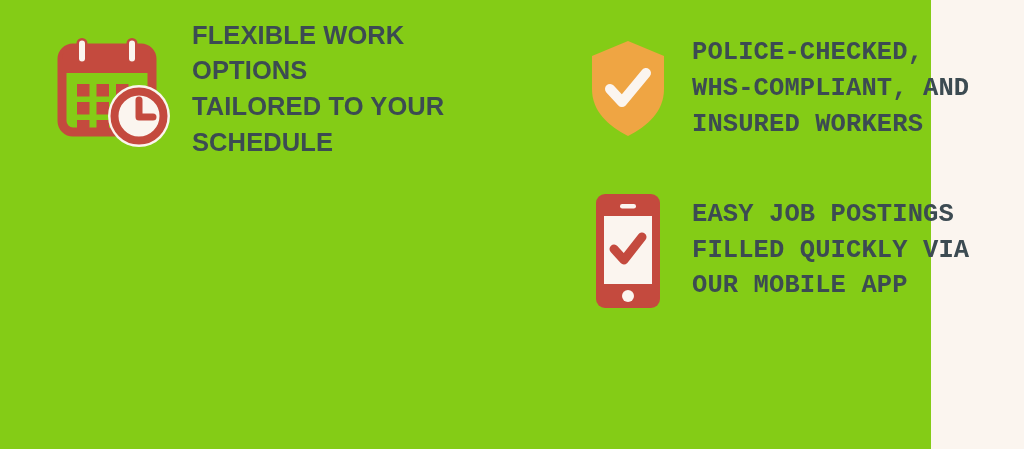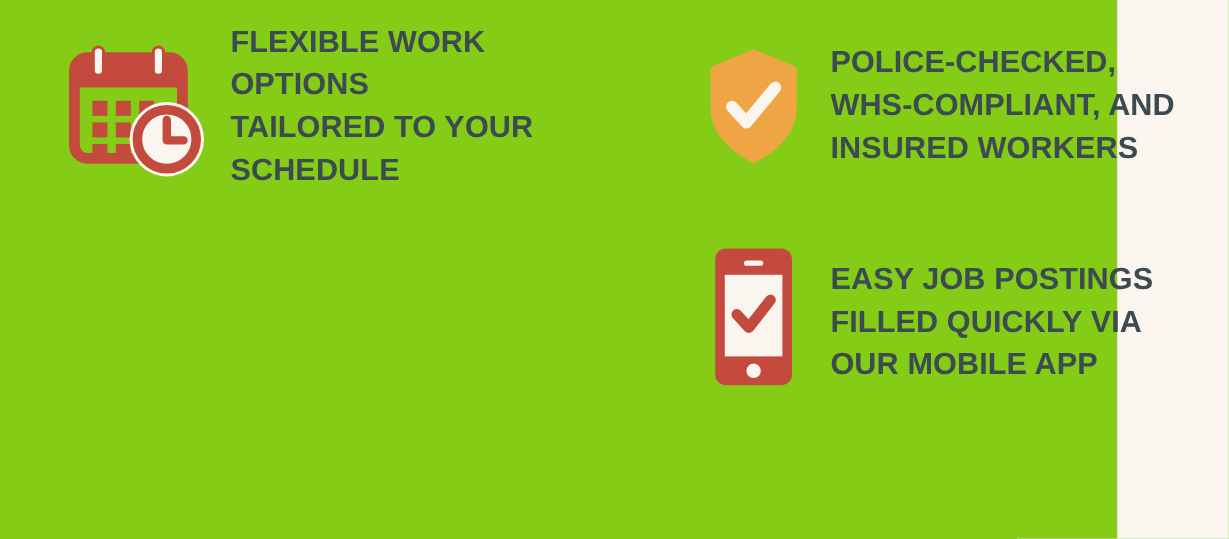--- a/index.html
+++ b/index.html
@@ -30,21 +30,21 @@
   .benefit-item {
     display: flex;
     align-items: center;
     gap: 22px;
   }
 
   
   .item-0 { grid-column: 1; grid-row: 1; padding-left: 52px;  }
   .item-1 { grid-column: 2; grid-row: 1; padding-left: 68px;  }
   .item-2 { grid-column: 1; grid-row: 2; padding-left: 52px;  }
-  .item-3 { grid-column: 2; grid-row: 2; padding-left: 68px; align-items: flex-end;  }
+  .item-3 { grid-column: 2; grid-row: 2; padding-left: 68px;  }
 
   .icon-box {
     flex: 0 0 auto;
     width: 118px;
     height: 118px;
     display: flex;
     align-items: center;
     justify-content: center;
   }
 
@@ -54,21 +54,21 @@
     color: #3C4B52;
     font-size: 25.5px;
     line-height: 1.40;
     font-weight: 700;
     letter-spacing: 0.1px;
     text-transform: uppercase;
     font-family: "Liberation Sans", sans-serif;
     white-space: pre-line;
   }
 
-  .item-1 .benefit-text, .item-3 .benefit-text { margin-left: -6px; }
+  .item-1 .benefit-text, .item-3 .benefit-text { margin-left: -6px; font-family: Liberation Mono, monospace; }
   .item-2 .benefit-text { margin-left: 2px; }
 
   svg { display: block; }
 </style>
 </head>
 <body>
 
 <div class="benefits-grid">
 
   <div class="benefit-item item-0">

